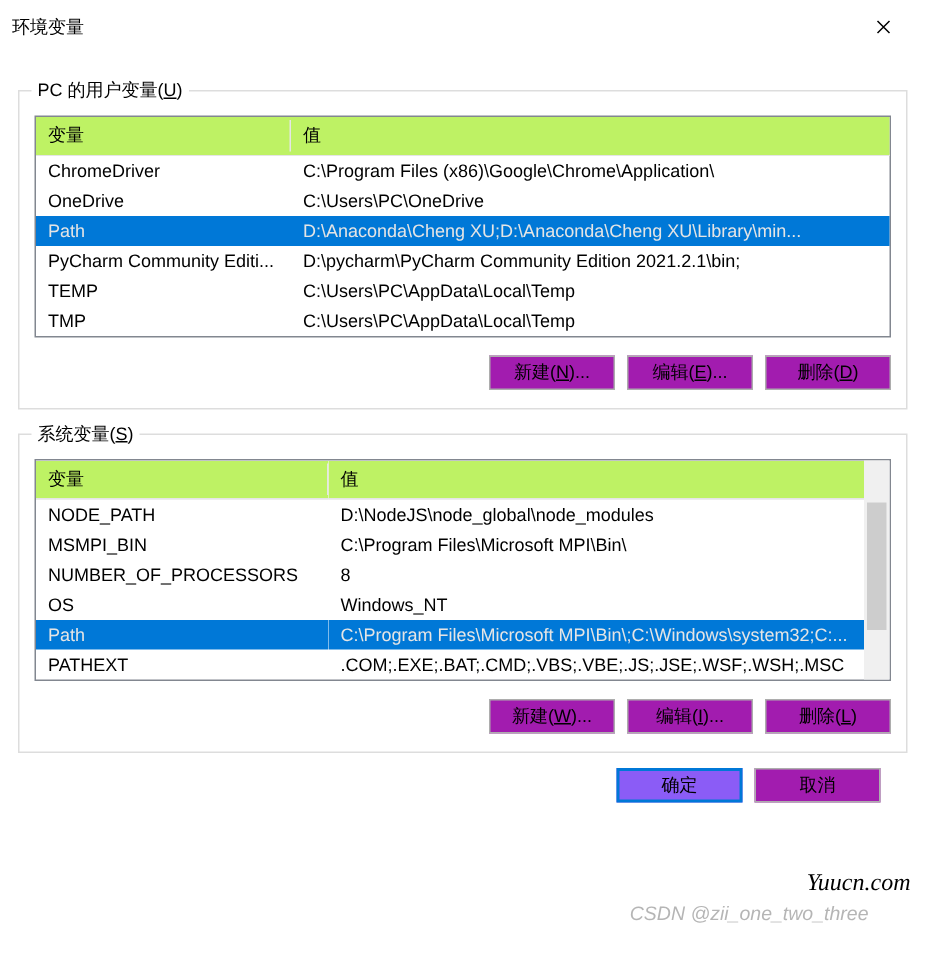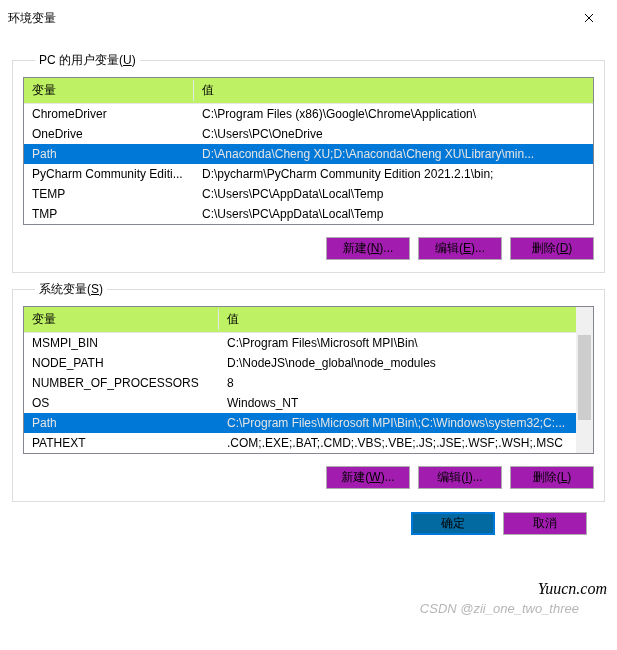--- a/index.html
+++ b/index.html
@@ -6,39 +6,39 @@
 body { margin: 0; background: #fff; font-size: 12px; color: #000; }
 .window { width: 617px; height: 650px; background: #fff; position: relative; }
 .titlebar { height: 30px; display: flex; align-items: center; padding: 18px 8px; }
 .title { flex: 1; font-size: 12px; }
 .close-btn { width: 40px; height: 28px; display: flex; align-items: center; justify-content: center; cursor: pointer; }
 .close-btn svg { width: 10px; height: 10px; }
 
 .content { padding: 8px 12px 12px 12px; }
 
 .group { border: 1px solid #ddd; margin-top: 16px; padding: 10px 10px 12px 10px; position: relative; }
-.group-label { position: absolute; top: -9px; left: 22px; background: #fff; padding: 0 4px; font-size: 12px; }
+.group-label { position: absolute; top: -9px; left: 8px; background: #fff; padding: 0 4px; font-size: 12px; }
 
 .table-box { border: 1px solid #828790; margin-top: 6px; position: relative; }
 .table { width: 100%; border-collapse: collapse; font-size: 12px; }
 .table th { text-align: left; font-weight: normal; padding: 4px 8px; border-bottom: 1px solid #e5e5e5; background: #bef264; position: relative; }
 .table th:first-child { width: 170px; }
 .table th::after { content: ""; position: absolute; right: 0; top: 2px; bottom: 2px; width: 1px; background: #e5e5e5; }
 .table th:last-child::after { display: none; }
 .table td { padding: 3px 8px; white-space: nowrap; overflow: hidden; text-overflow: ellipsis; max-width: 0; }
 .table td:first-child { width: 170px; max-width: 170px; }
 .row-sel td { background: #0078d7; color: #e5e5e5; }
 
 .scroll-wrap { position: relative; }
 .scroll-track { position: absolute; right: 0; top: 0; width: 17px; background: #f0f0f0; }
 .scroll-thumb { position: absolute; left: 2px; right: 2px; background: #cdcdcd; }
 
 .btn-row { display: flex; justify-content: flex-end; gap: 8px; margin-top: 12px; }
 .btn { min-width: 84px; height: 23px; border: 1px solid #adadad; background: #a21caf; font-size: 12px; padding: 0 10px; cursor: pointer; }
-.btn.primary { border: 2px solid #0078d7; background: #0369a1; }
+.btn.primary { border: 2px solid #0078d7; background: #8b5cf6; }
 .footer-row { display: flex; justify-content: flex-end; gap: 8px; padding: 10px 18px 0 18px; }
 
 .watermark1 { position: absolute; right: 10px; bottom: 52px; color: #000000; font-style: italic; font-family: Georgia, serif; font-size: 16px; pointer-events: none; }
 .watermark2 { position: absolute; right: 38px; bottom: 34px; color: rgba(120,120,120,0.55); font-size: 13px; pointer-events: none; font-style: italic; }
 
 u.acc { text-decoration: underline; }
 </style>
 </head>
 <body>
 <div class="window">
@@ -104,26 +104,26 @@
     <div class="table-box scroll-wrap">
       <table class="table" style="width:calc(100% - 17px)">
         <thead>
           <tr>
             <th style="width:195px">变量</th>
             <th>值</th>
           </tr>
         </thead>
         <tbody>
               <tr>
+                <td style="width: 195px; max-width: 195px;">NODE_PATH</td>
+                <td>D:\NodeJS\node_global\node_modules</td>
+              </tr>
+              <tr>
                 <td style="width: 195px; max-width: 195px;">MSMPI_BIN</td>
                 <td>C:\Program Files\Microsoft MPI\Bin\</td>
-              </tr>
-              <tr>
-                <td style="width: 195px; max-width: 195px;">NODE_PATH</td>
-                <td>D:\NodeJS\node_global\node_modules</td>
               </tr>
               <tr>
                 <td style="width: 195px; max-width: 195px;">NUMBER_OF_PROCESSORS</td>
                 <td>8</td>
               </tr>
               <tr>
                 <td style="width: 195px; max-width: 195px;">OS</td>
                 <td>Windows_NT</td>
               </tr>
               <tr class="row-sel">

